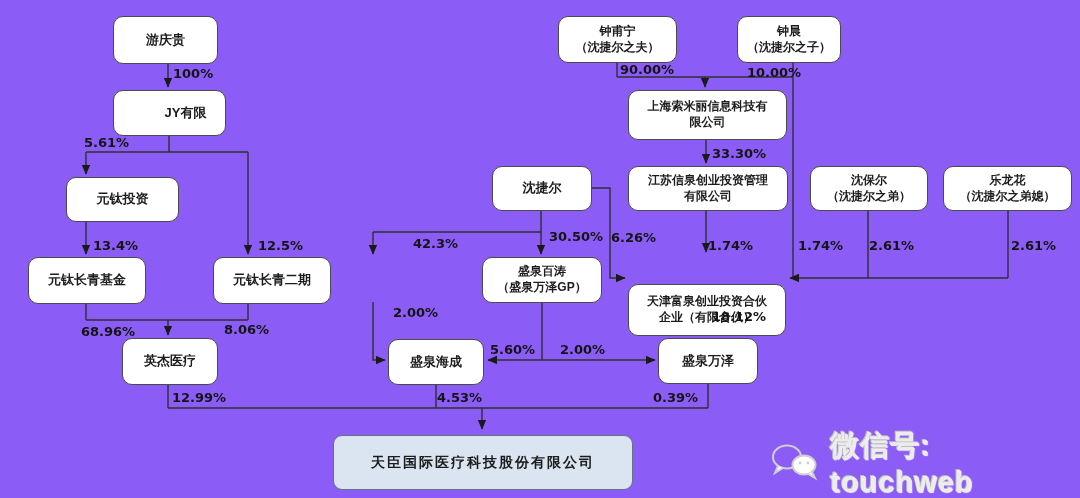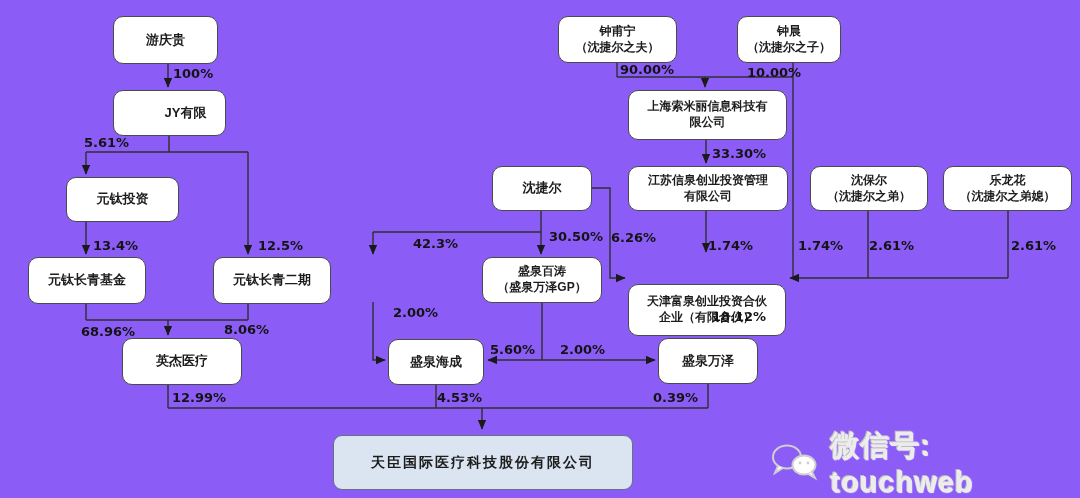--- a/index.html
+++ b/index.html
@@ -99,21 +99,21 @@
     <path d="M1008,278 L790,278" marker-end="url(#arr)"></path>
 
     <path d="M707,304 L707,335" marker-end="url(#arr)"></path>
   </svg>
 
   <div class="node" style="left:113px;top:16px;width:105px;height:48px;">游庆贵</div>
   <div class="node" style="left:113px;top:90px;width:113px;height:46px;padding-left:36px;">JY有限</div>
   <div class="node" style="left:30px;top:177px;width:113px;height:45px;margin-left:36px;">元钛投资</div>
   <div class="node" style="left:28px;top:257px;width:118px;height:47px;">元钛长青基金</div>
   <div class="node" style="left:189px;top:257px;width:118px;height:47px;margin-left:24px;">元钛长青二期</div>
-  <div class="node" style="left:122px;top:338px;width:120px;height:47px;">英杰医疗</div>
+  <div class="node" style="left:122px;top:338px;width:96px;height:47px;">英杰医疗</div>
 
   <div class="node" style="left:492px;top:166px;width:100px;height:45px;">沈捷尔</div>
   <div class="node small2" style="left:482px;top:257px;width:120px;height:46px;">盛泉百涛
 （盛泉万泽GP）</div>
   <div class="node" style="left:388px;top:339px;width:96px;height:46px;">盛泉海成</div>
 
   <div class="node small2" style="left:558px;top:16px;width:119px;height:47px;">钟甫宁
 （沈捷尔之夫）</div>
   <div class="node small2" style="left:737px;top:16px;width:104px;height:47px;">钟晨
 （沈捷尔之子）</div>

